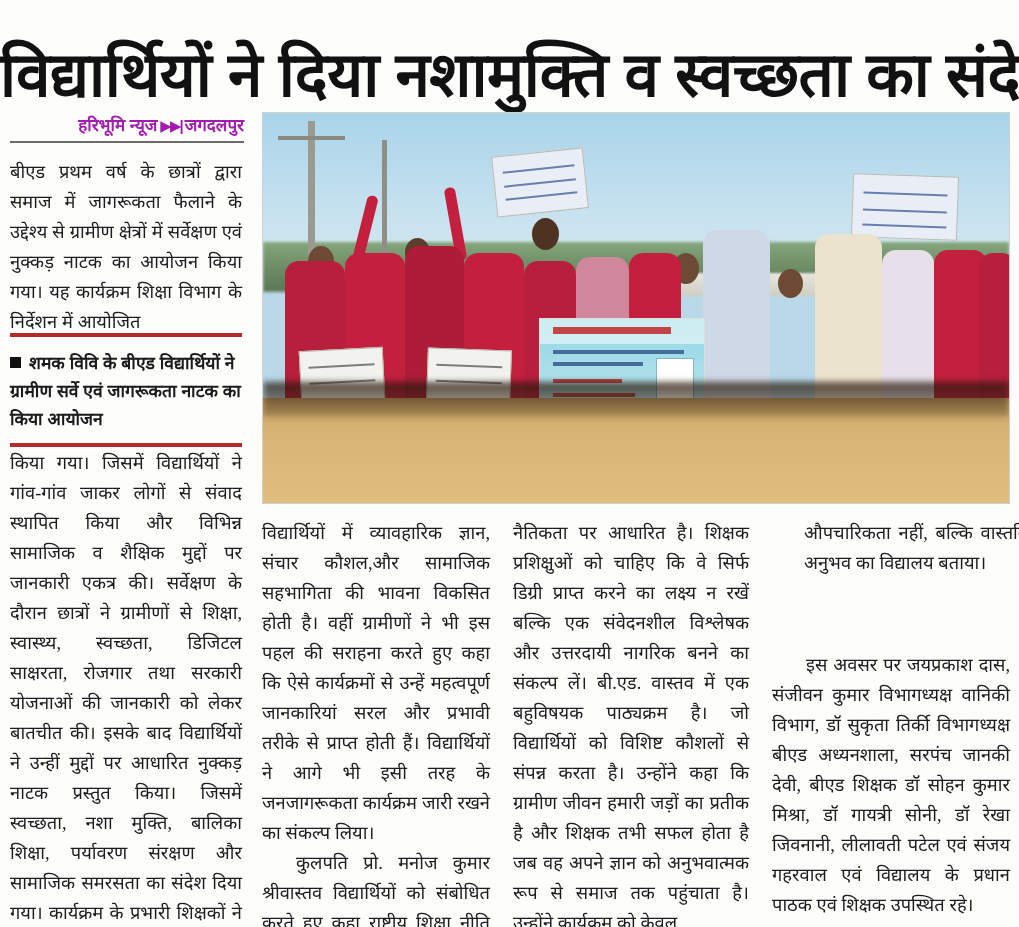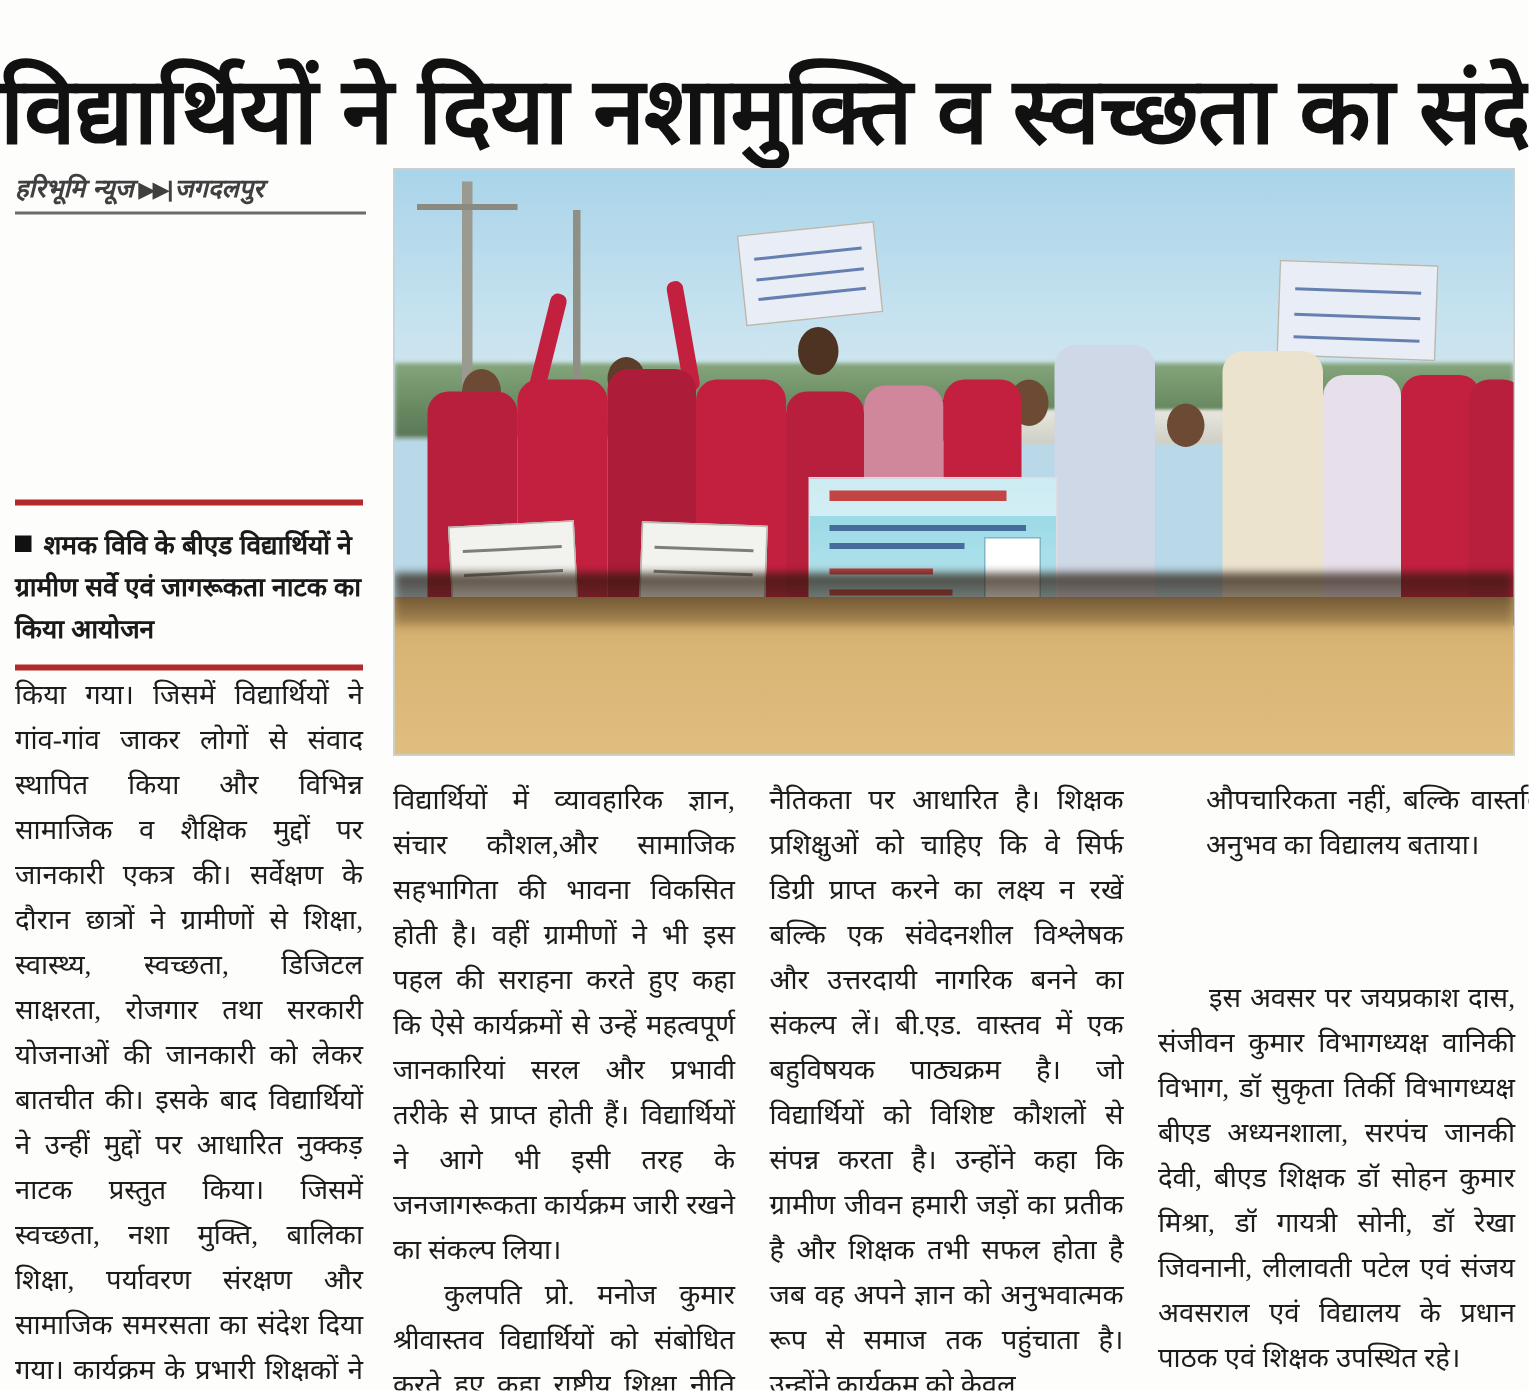--- a/index.html
+++ b/index.html
@@ -44,25 +44,24 @@
   .byline-wrap {
     position: absolute;
     left: 10px;
     top: 116px;
     width: 234px;
   }
   .byline {
     font-family: "Liberation Sans", "DejaVu Sans", sans-serif;
     font-weight: 700;
     font-size: 17px;
-    color: #404040;
-    text-align: left;
+    color: #a21caf;
+    text-align: right;
     line-height: 1.2;
     white-space: nowrap;
-    font-style: italic;
   }
   .byline .arrows {
     letter-spacing: -2px;
     font-size: 15px;
     padding: 0 3px;
   }
   .byline-rule {
     margin-top: 5px;
     height: 2px;
     background: #6b6b6b;
@@ -244,20 +243,23 @@
 
   <h1 class="headline">विद्यार्थियों ने दिया नशामुक्ति व स्वच्छता का संदेश</h1>
 
   <div class="byline-wrap">
     <div class="byline">
       <span>हरिभूमि न्यूज</span><span class="arrows">▶▶|</span><span>जगदलपुर</span>
     </div>
     <div class="byline-rule"></div>
   </div>
 
+  <div class="col" id="col1a">
+    <p>बीएड प्रथम वर्ष के छात्रों द्वारा समाज में जागरूकता फैलाने के उद्देश्य से ग्रामीण क्षेत्रों में सर्वेक्षण एवं नुक्कड़ नाटक का आयोजन किया गया। यह कार्यक्रम शिक्षा विभाग के निर्देशन में आयोजित</p>
+  </div>
 
   <div class="callout">
     <div class="rule-red"></div>
     <div class="callout-body">
       <span class="callout-bullet"></span><span>शमक विवि के बीएड विद्यार्थियों ने ग्रामीण सर्वे एवं जागरूकता नाटक का किया आयोजन</span>
     </div>
     <div class="rule-red"></div>
   </div>
 
   <div class="col" id="col1b">
@@ -349,16 +351,16 @@
   <div class="col" id="col3">
     <p>नैतिकता पर आधारित है। शिक्षक प्रशिक्षुओं को चाहिए कि वे सिर्फ डिग्री प्राप्त करने का लक्ष्य न रखें बल्कि एक संवेदनशील विश्लेषक और उत्तरदायी नागरिक बनने का संकल्प लें। बी.एड. वास्तव में एक बहुविषयक पाठ्यक्रम है। जो विद्यार्थियों को विशिष्ट कौशलों से संपन्न करता है। उन्होंने कहा कि ग्रामीण जीवन हमारी जड़ों का प्रतीक है और शिक्षक तभी सफल होता है जब वह अपने ज्ञान को अनुभवात्मक रूप से समाज तक पहुंचाता है। उन्होंने कार्यक्रम को केवल</p>
   </div>
 
   <div class="col" id="col4">
     <p>औपचारिकता नहीं, बल्कि वास्तविक अनुभव का विद्यालय बताया।</p>
   </div>
 
 
   <div class="col" style="left:772px; top:650px; width:238px;">
-    <p style="text-indent:34px;">इस अवसर पर जयप्रकाश दास, संजीवन कुमार विभागध्यक्ष वानिकी विभाग, डॉ सुकृता तिर्की विभागध्यक्ष बीएड अध्यनशाला, सरपंच जानकी देवी, बीएड शिक्षक डॉ सोहन कुमार मिश्रा, डॉ गायत्री सोनी, डॉ रेखा जिवनानी, लीलावती पटेल एवं संजय अवसराल एवं विद्यालय के प्रधान पाठक एवं शिक्षक उपस्थित रहे।</p>
+    <p style="text-indent:34px;">इस अवसर पर जयप्रकाश दास, संजीवन कुमार विभागध्यक्ष वानिकी विभाग, डॉ सुकृता तिर्की विभागध्यक्ष बीएड अध्यनशाला, सरपंच जानकी देवी, बीएड शिक्षक डॉ सोहन कुमार मिश्रा, डॉ गायत्री सोनी, डॉ रेखा जिवनानी, लीलावती पटेल एवं संजय गहरवाल एवं विद्यालय के प्रधान पाठक एवं शिक्षक उपस्थित रहे।</p>
   </div>
 
 </div>
 
 </body></html>

